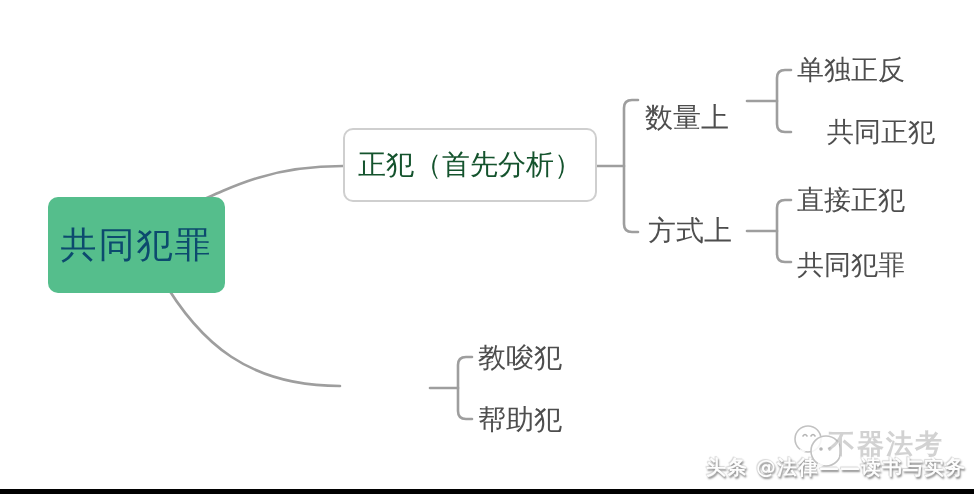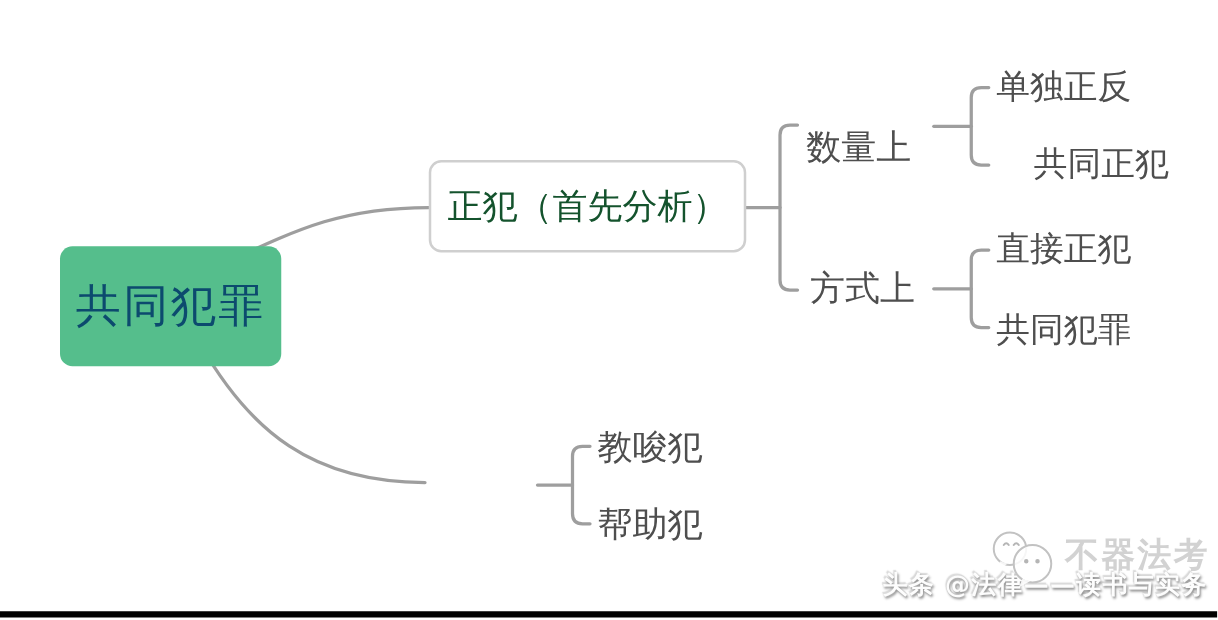--- a/index.html
+++ b/index.html
@@ -24,21 +24,21 @@
   .leaf-label.small{font-size:27px;line-height:27px;}
   .watermark-credit{
     position:absolute;z-index:3;right:8px;top:454px;font-size:20px;font-weight:bold;
     letter-spacing:1px;color:#fdfdfd;white-space:nowrap;
     text-shadow:1px 2px 2px #8d8d8d,-1px -1px 1px #d8d8d8,0 0 1px #b5b5b5;
   }
   .watermark-logo{
     position:absolute;z-index:4;left:788px;top:422px;width:186px;height:52px;
   }
   .watermark-logo .logo-text{
-    position:absolute;left:64px;top:4px;font-size:27px;font-weight:bold;letter-spacing:2px;
+    position:absolute;left:40px;top:4px;font-size:27px;font-weight:bold;letter-spacing:2px;
     color:rgba(165,165,165,0.5);white-space:nowrap;
     text-shadow:1px 1px 1px rgba(255,255,255,0.8);
   }
   .bottom-bar{
     position:absolute;z-index:5;left:0;top:489px;width:974px;height:5px;background:#010101;
   }
 </style>
 </head>
 <body>
 

